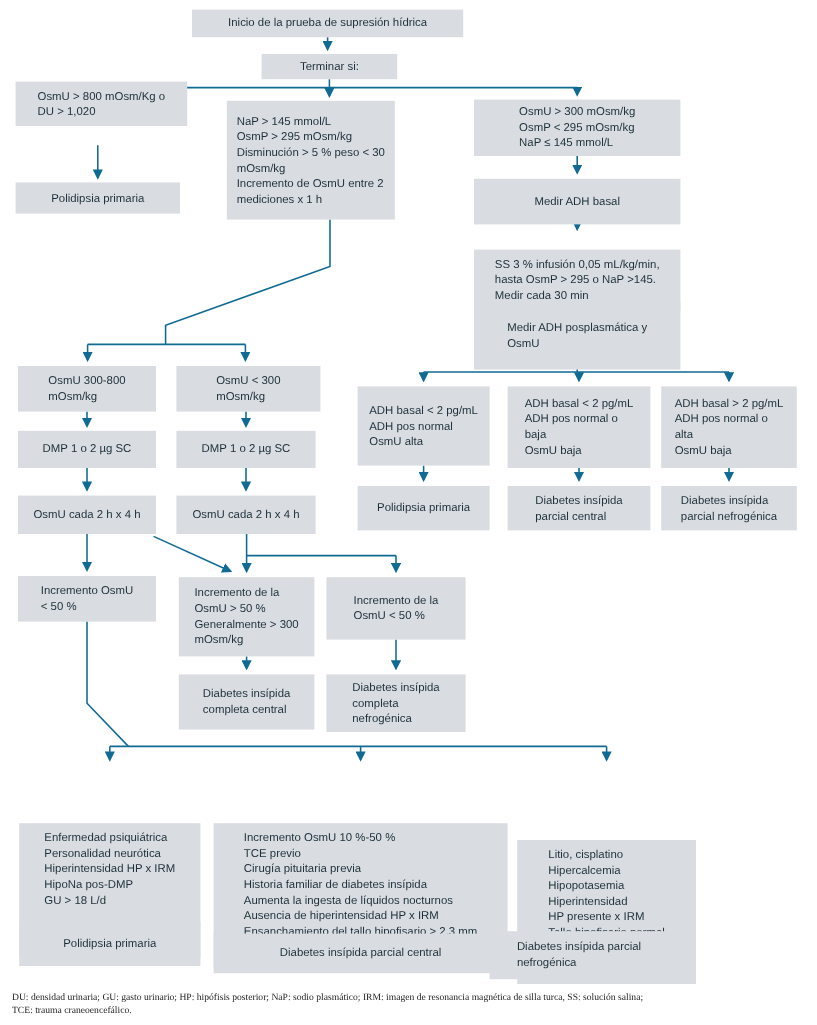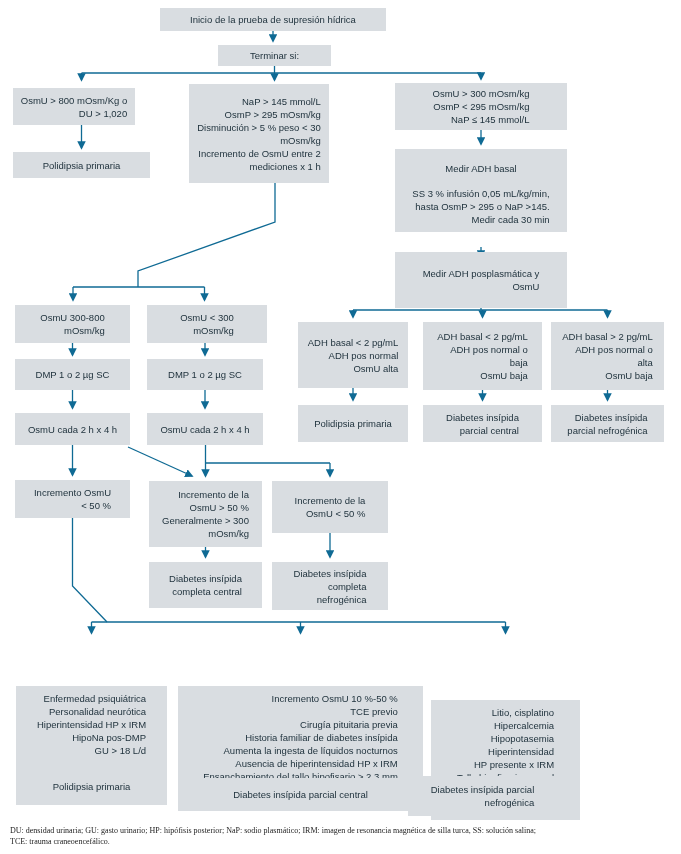--- a/index.html
+++ b/index.html
@@ -23,21 +23,21 @@
   .connectors path{stroke:var(--arrow);stroke-width:1.3;fill:none;}
   .node{
     position:absolute;
     background:var(--box-fill);
     color:var(--text);
     font-size:9.5px;
     line-height:13px;
     display:flex;
     align-items:center;
     justify-content:center;
-    text-align:right;
+    text-align:left;
     white-space:pre-line;
     padding:0 3px;
     box-sizing:border-box;
   }
   .node.top-align{align-items:flex-start;padding-top:6px;margin-top:48px;}
   .footnote{
     position:absolute;
     left:10px;top:826px;width:662px;
     font-family:"Liberation Serif", serif;
     font-size:8px;line-height:10.5px;
@@ -97,36 +97,36 @@
     <path d="M482.5 390 V400" marker-end="url(#arr)"></path>
     <path d="M607.5 390 V400" marker-end="url(#arr)"></path>
     <path d="M91.5 750 V763" marker-end="url(#arr)"></path>
     <path d="M300.5 758 V773" marker-end="url(#arr)"></path>
     <path d="M505.5 758 V771" marker-end="url(#arr)"></path>
   </svg>
 
   <div class="node" style="left:160px;top:8px;width:226px;height:23px">Inicio de la prueba de supresión hídrica</div>
   <div class="node" style="left:218px;top:45px;width:113px;height:21px">Terminar si:</div>
 
-  <div class="node" style="left:13px;top:88px;width:122px;height:37px">OsmU &gt; 800 mOsm/Kg o
+  <div class="node" style="left:13px;top:68px;width:143px;height:37px">OsmU &gt; 800 mOsm/Kg o
 DU &gt; 1,020</div>
   <div class="node" style="left:13px;top:152px;width:137px;height:26px">Polidipsia primaria</div>
 
   <div class="node" style="left:189px;top:84px;width:140px;height:99px">NaP &gt; 145 mmol/L
 OsmP &gt; 295 mOsm/kg
 Disminución &gt; 5 % peso &lt; 30
 mOsm/kg
 Incremento de OsmU entre 2
 mediciones x 1 h</div>
 
   <div class="node" style="left:395px;top:83px;width:172px;height:47px">OsmU &gt; 300 mOsm/kg
 OsmP &lt; 295 mOsm/kg
 NaP ≤ 145 mmol/L</div>
   <div class="node" style="left:395px;top:149px;width:172px;height:38px">Medir ADH basal</div>
-  <div class="node" style="left:395px;top:181px;width:172px;height:51px">SS 3 % infusión 0,05 mL/kg/min,
+  <div class="node" style="left:395px;top:208px;width:172px;height:51px">SS 3 % infusión 0,05 mL/kg/min,
 hasta OsmP &gt; 295 o NaP &gt;145.
 Medir cada 30 min</div>
   <div class="node" style="left:395px;top:252px;width:172px;height:56px">Medir ADH posplasmática y
 OsmU</div>
 
   <div class="node" style="left:298px;top:322px;width:110px;height:66px">ADH basal &lt; 2 pg/mL
 ADH pos normal
 OsmU alta</div>
   <div class="node" style="left:423px;top:322px;width:119px;height:68px">ADH basal &lt; 2 pg/mL
 ADH pos normal o

